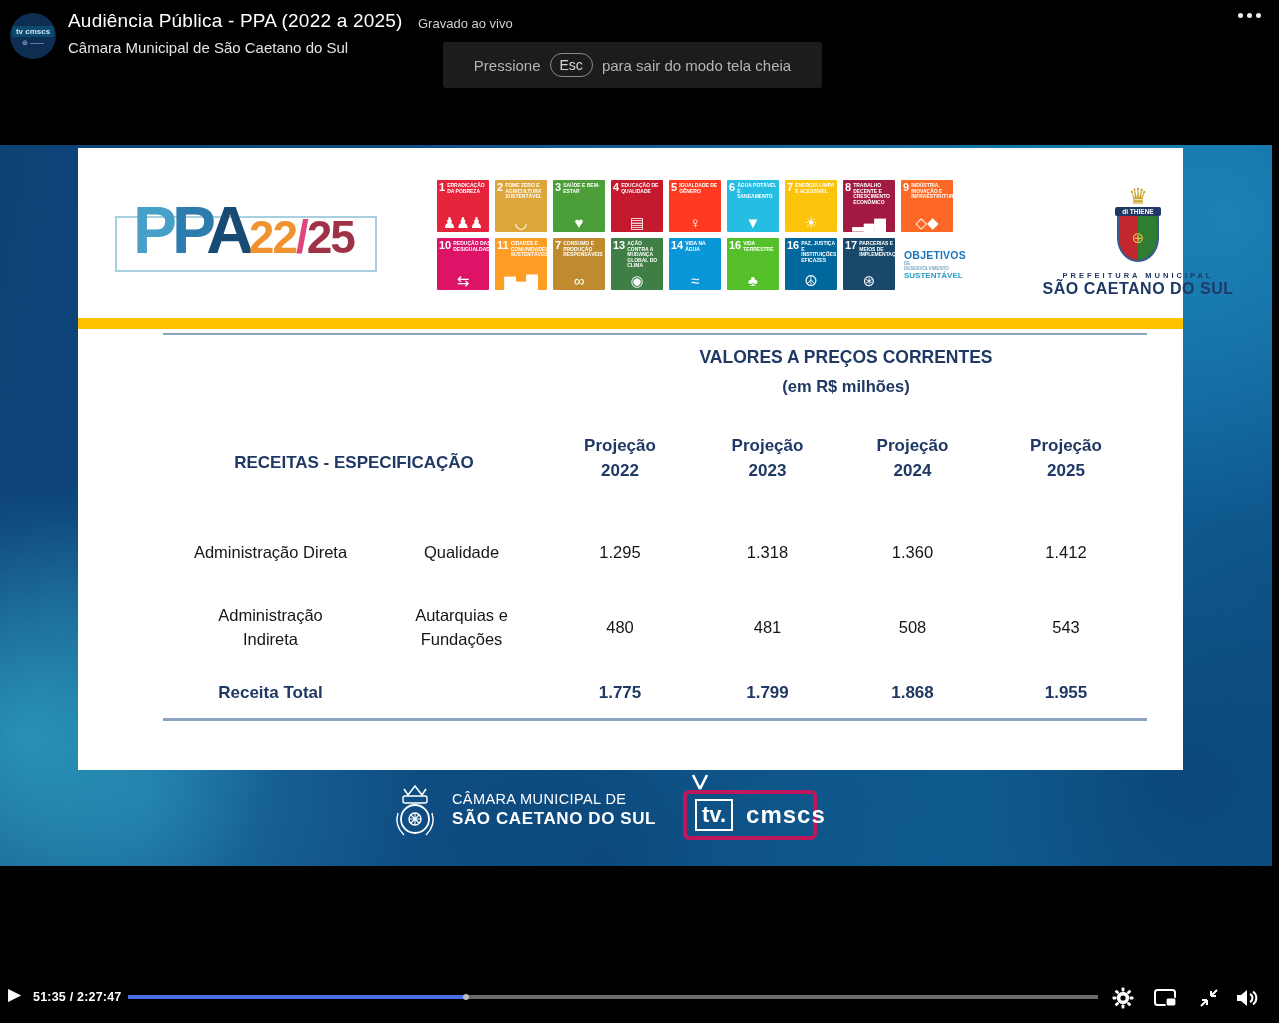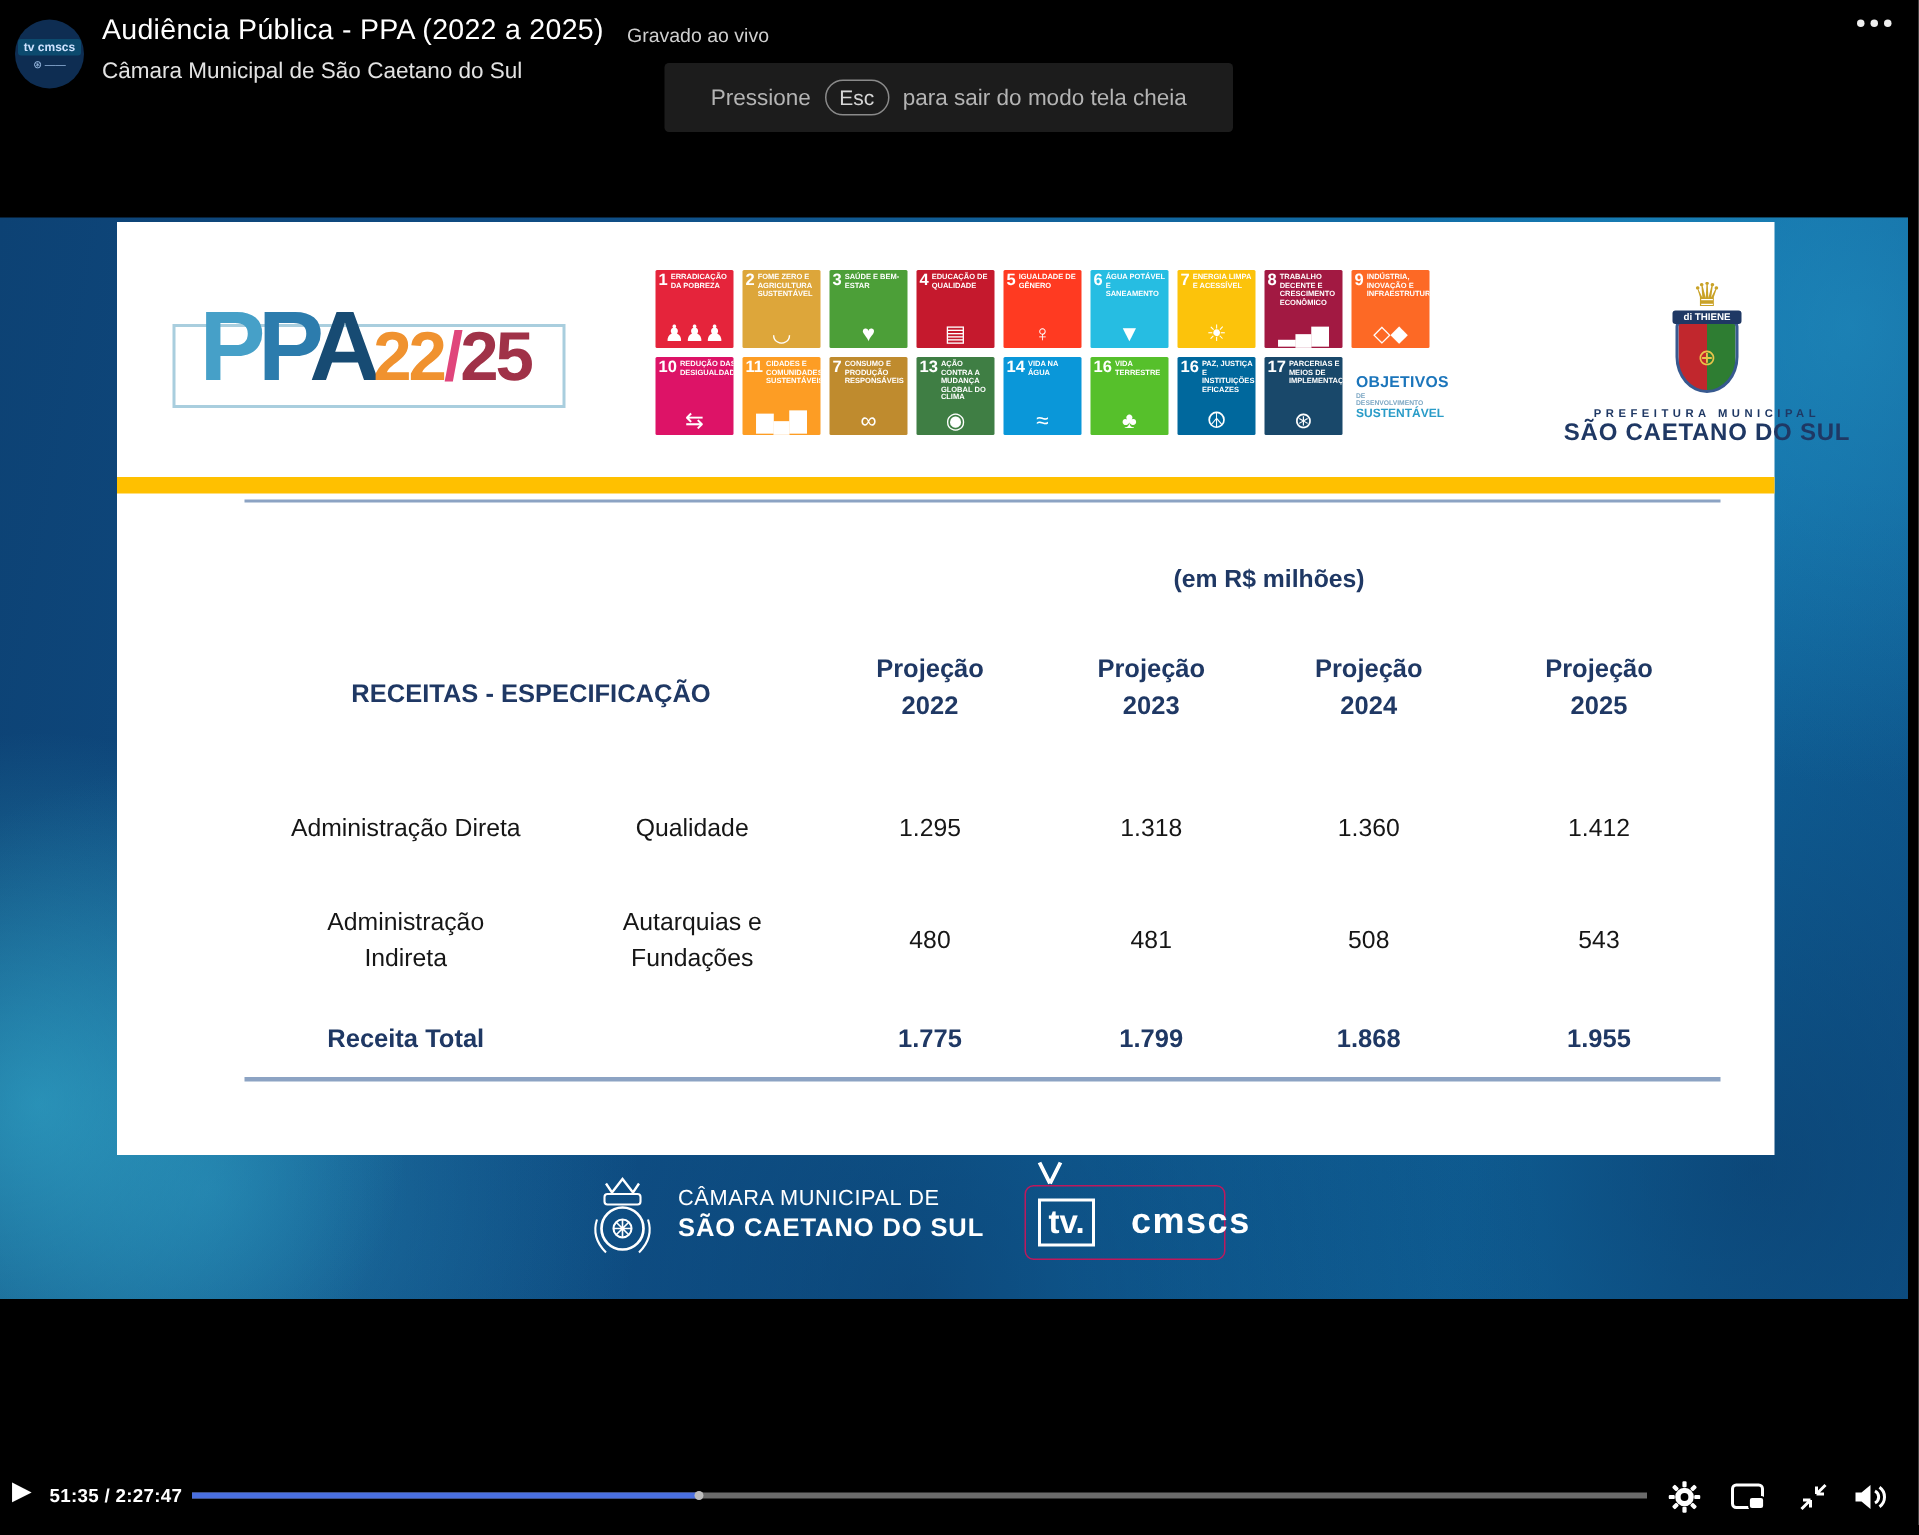--- a/index.html
+++ b/index.html
@@ -69,22 +69,22 @@
   .t-colhdr div{text-align:center;font-weight:bold;font-size:17px;line-height:25px;}
   .t-row div{text-align:center;font-size:16.5px;line-height:24px;}
   .t-row.plain div{color:#161616;}
   .t-row.bold div{font-weight:bold;font-size:17px;}
   
   .cam-emblem{left:390px;top:783px;}
   .cam-text{left:452px;top:791px;color:#fff;}
   .cam-text .a{font-size:14.5px;letter-spacing:.4px;}
   .cam-text .b{font-size:17px;font-weight:bold;letter-spacing:.6px;margin-top:2px;}
   .tvlogo{left:683px;top:773px;}
-  .tvbox{position:absolute;left:0;top:17px;width:134px;height:50px;border:1px solid #be185d;border-radius:6px;
-    display:flex;align-items:center;gap:24px;padding:0 8px;box-sizing:border-box;}
+  .tvbox{position:absolute;left:0;top:17px;width:134px;height:50px;border:4px solid #be185d;border-radius:6px;
+    display:flex;align-items:center;gap:13px;padding:0 8px;box-sizing:border-box;}
   .tvbox .tv{border:2.5px solid #fff;color:#fff;font-weight:bold;font-size:22px;line-height:1;padding:3px 5px;}
   .tvbox .cm{color:#fff;font-weight:bold;font-size:24px;letter-spacing:1px;}
   
   .playbtn{left:8px;top:984px;color:#fff;font-size:17px;cursor:pointer;}
   .ptime{left:33px;top:990px;color:#fff;font-size:12.5px;font-weight:bold;letter-spacing:.2px;}
   .pbar{left:128px;top:995px;width:970px;height:4px;background:#6b6b6b;cursor:pointer;}
   .pfill{position:absolute;left:0;top:0;height:100%;background:var(--progress);}
   .pdot{position:absolute;top:-1px;width:6px;height:6px;border-radius:50%;background:#bdbdbd;}
   .ctl{top:985px;width:26px;height:26px;display:flex;align-items:center;justify-content:center;cursor:pointer;}
   .ctl svg{display:block;}
@@ -253,20 +253,21 @@
     <div class="shield">
         <span class="wheel">⊕</span>
       </div>
     <div class="l1">PREFEITURA MUNICIPAL</div>
     <div class="l2">SÃO CAETANO DO SUL</div>
   </div>
 
   <div class="abs yellowbar"></div>
 
   <div class="abs tbl">
+    <div class="t-title">VALORES A PREÇOS CORRENTES</div>
     <div class="t-sub">(em R$ milhões)</div>
     <div class="t-rowhdr">RECEITAS - ESPECIFICAÇÃO</div>
     <div class="t-grid t-colhdr">
         <div></div>
         <div></div>
         <div>
           <div>Projeção</div>
           <div>2022</div>
         </div>
         <div>

